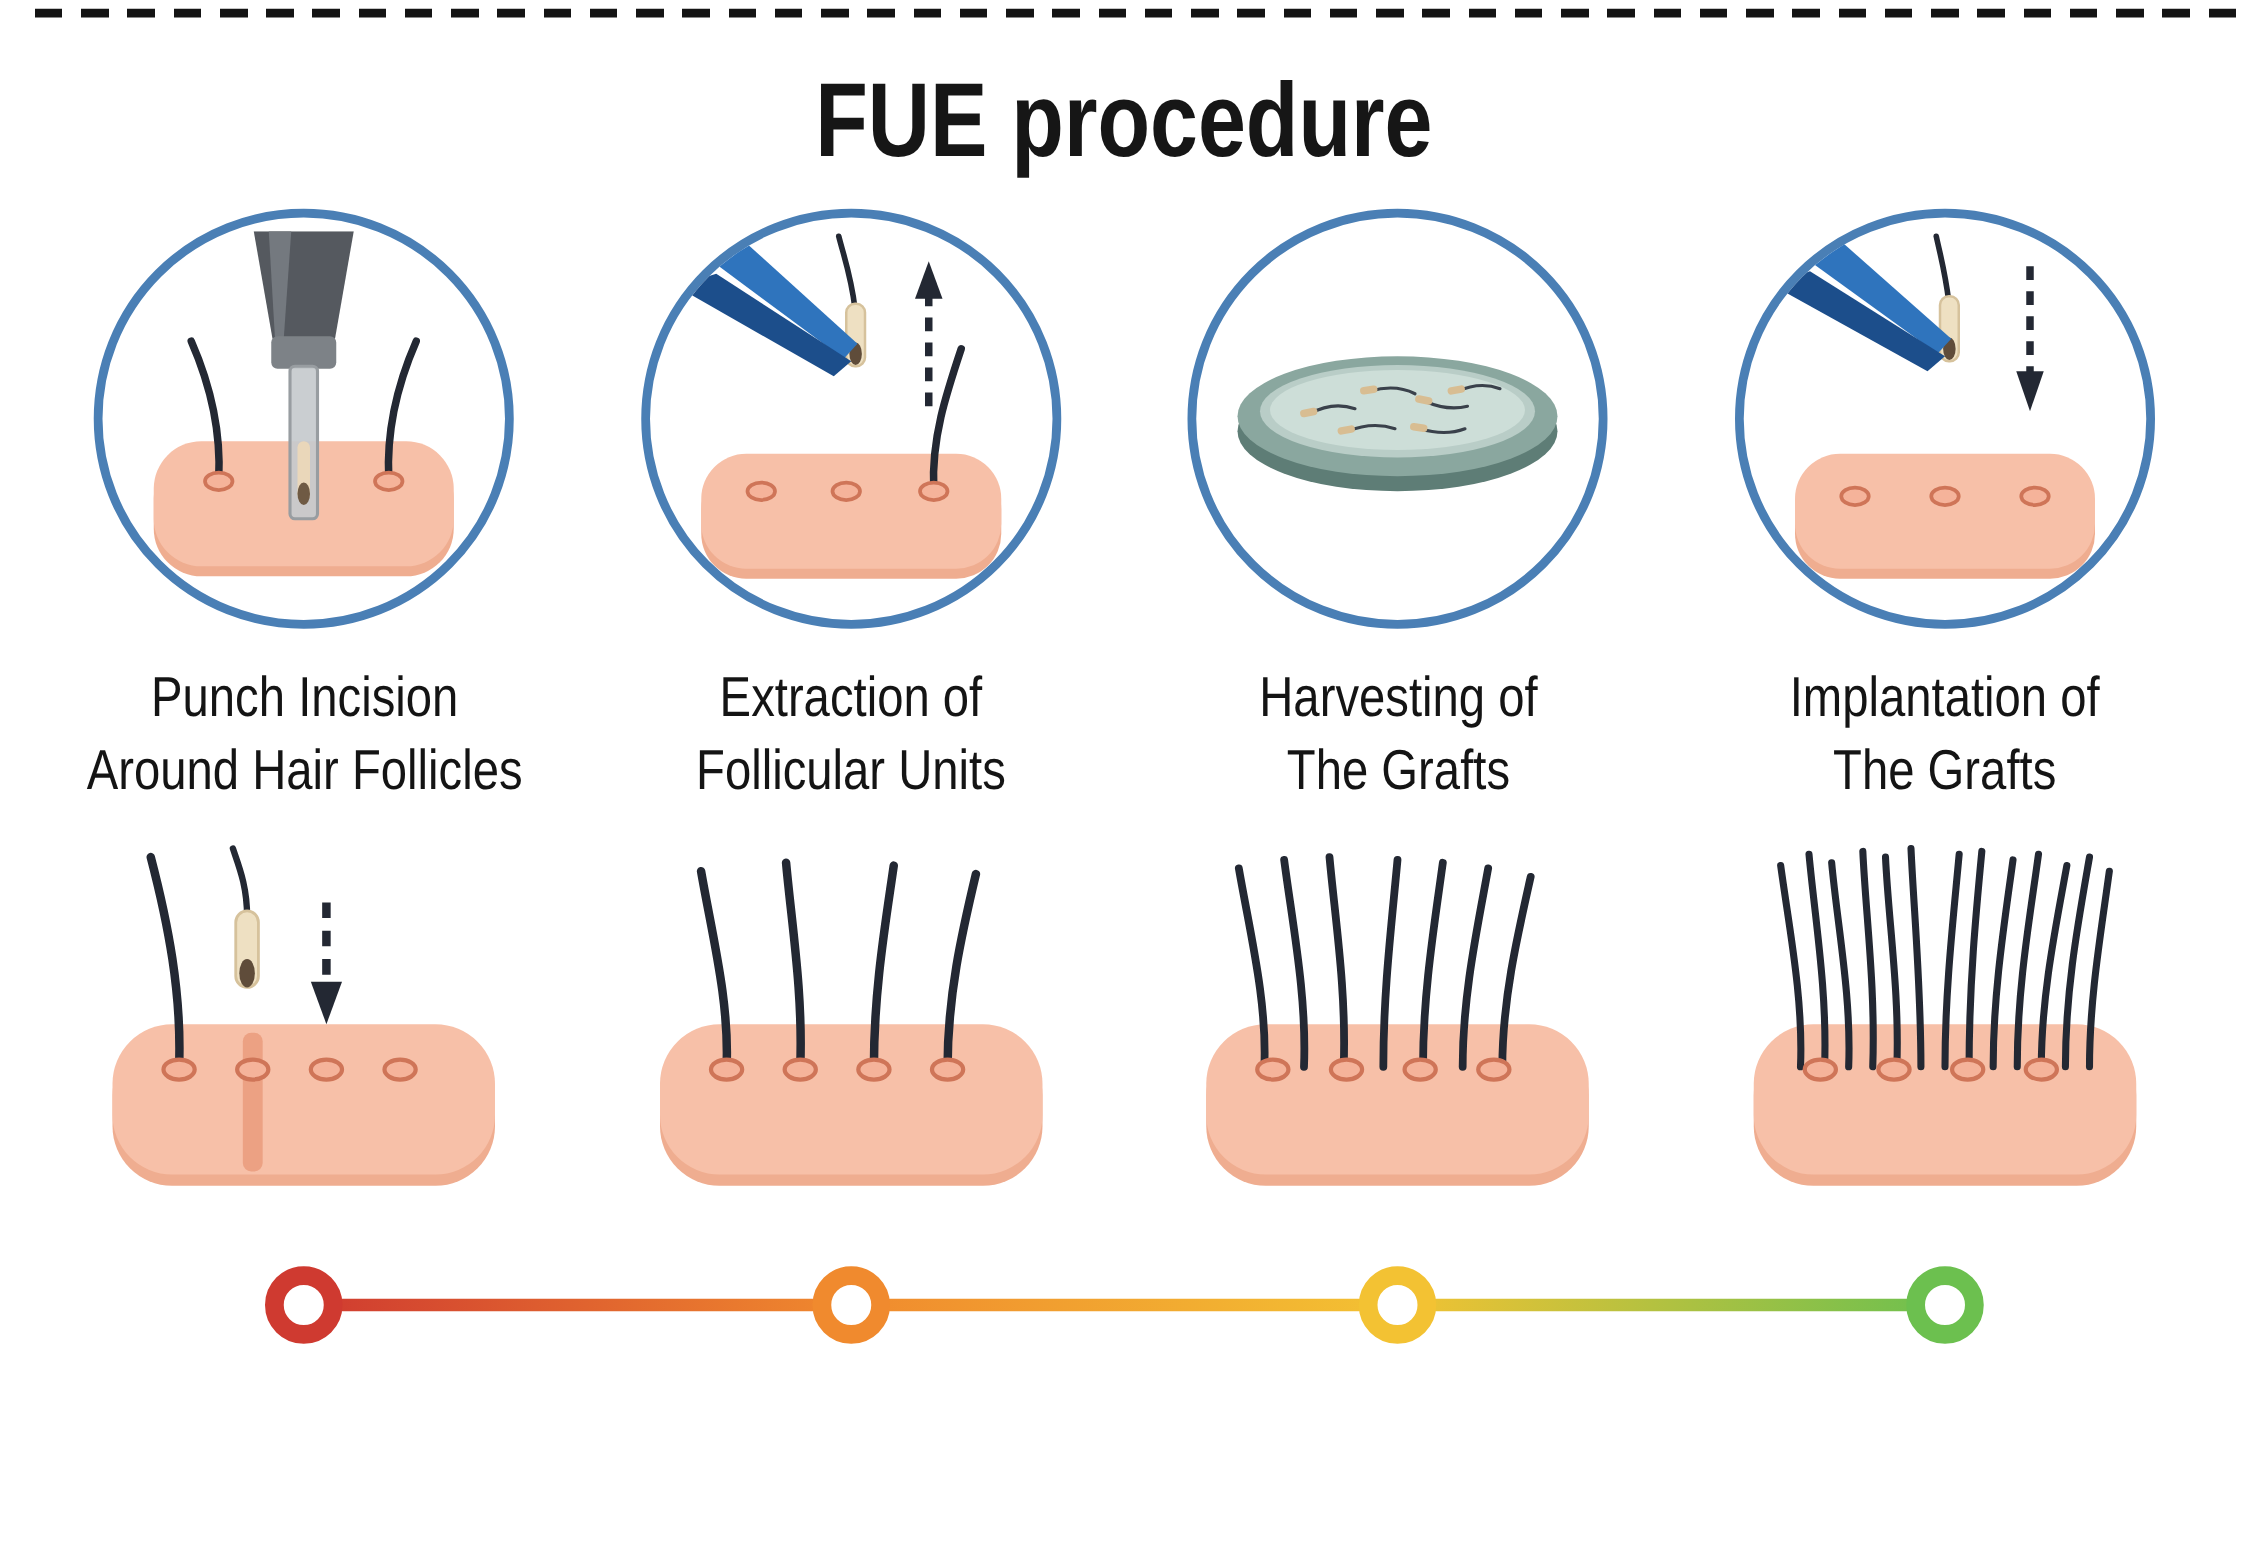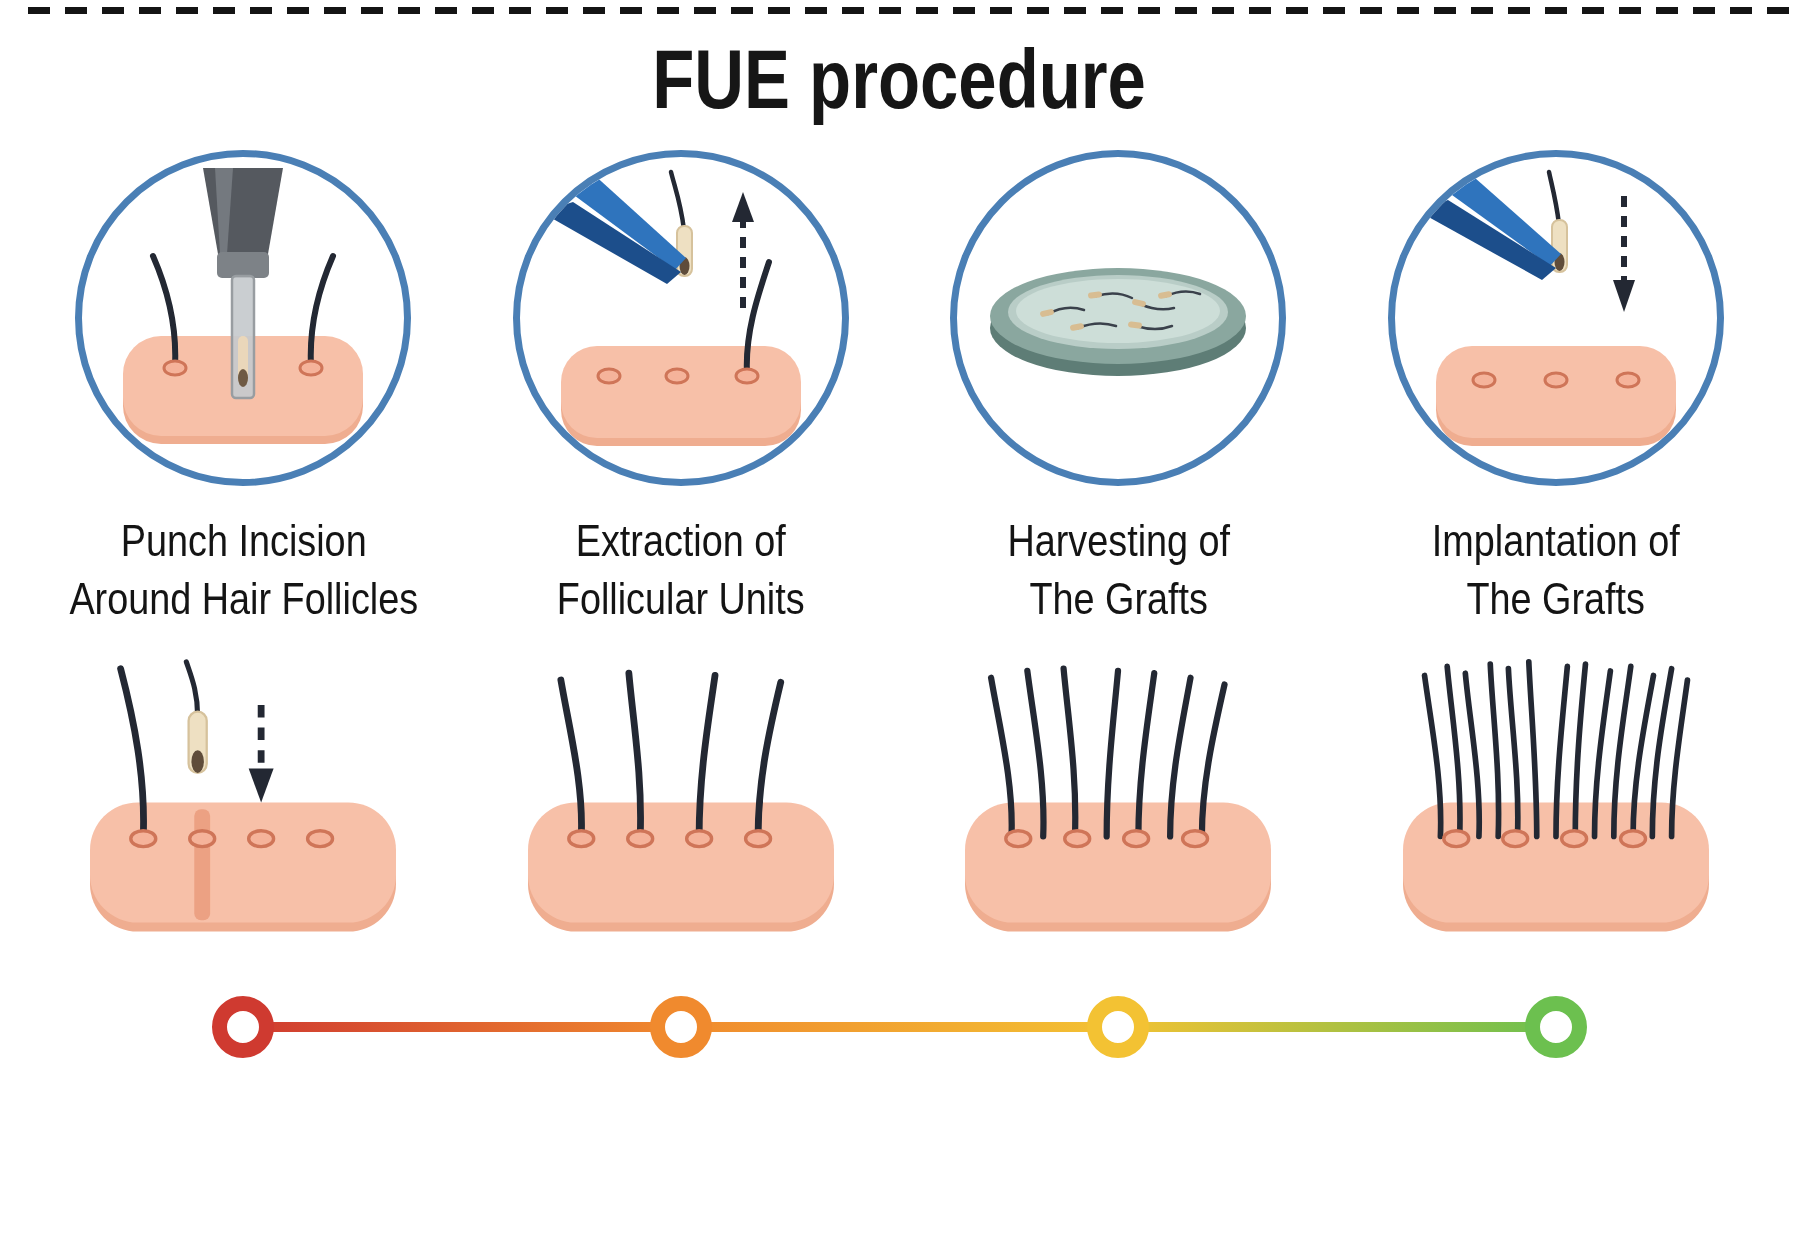--- a/index.html
+++ b/index.html
@@ -8,21 +8,21 @@
     background: #ffffff;
     font-family: "Liberation Sans", sans-serif;
     color: #1a1a1a;
     overflow: hidden;
     position: relative;
   }
   .top-dashed-line {
     position: absolute; top: 7px; left: 28px; right: 6px; height: 7px;
     background: repeating-linear-gradient(90deg, #141414 0 22px, transparent 22px 37px);
   }
-  .page-title-wrap { text-align: center; padding-top: 31px; }
+  .page-title-wrap { text-align: center; padding-top: 48px; }
   .page-title {
     display: inline-block;
     font-size: 84px; font-weight: 800; letter-spacing: 0;
     transform: scaleX(.82);
     color: #161616;
   }
   .grid-row {
     width: 1750px; margin: 0 auto;
     display: grid; grid-template-columns: repeat(4, 1fr);
   }

